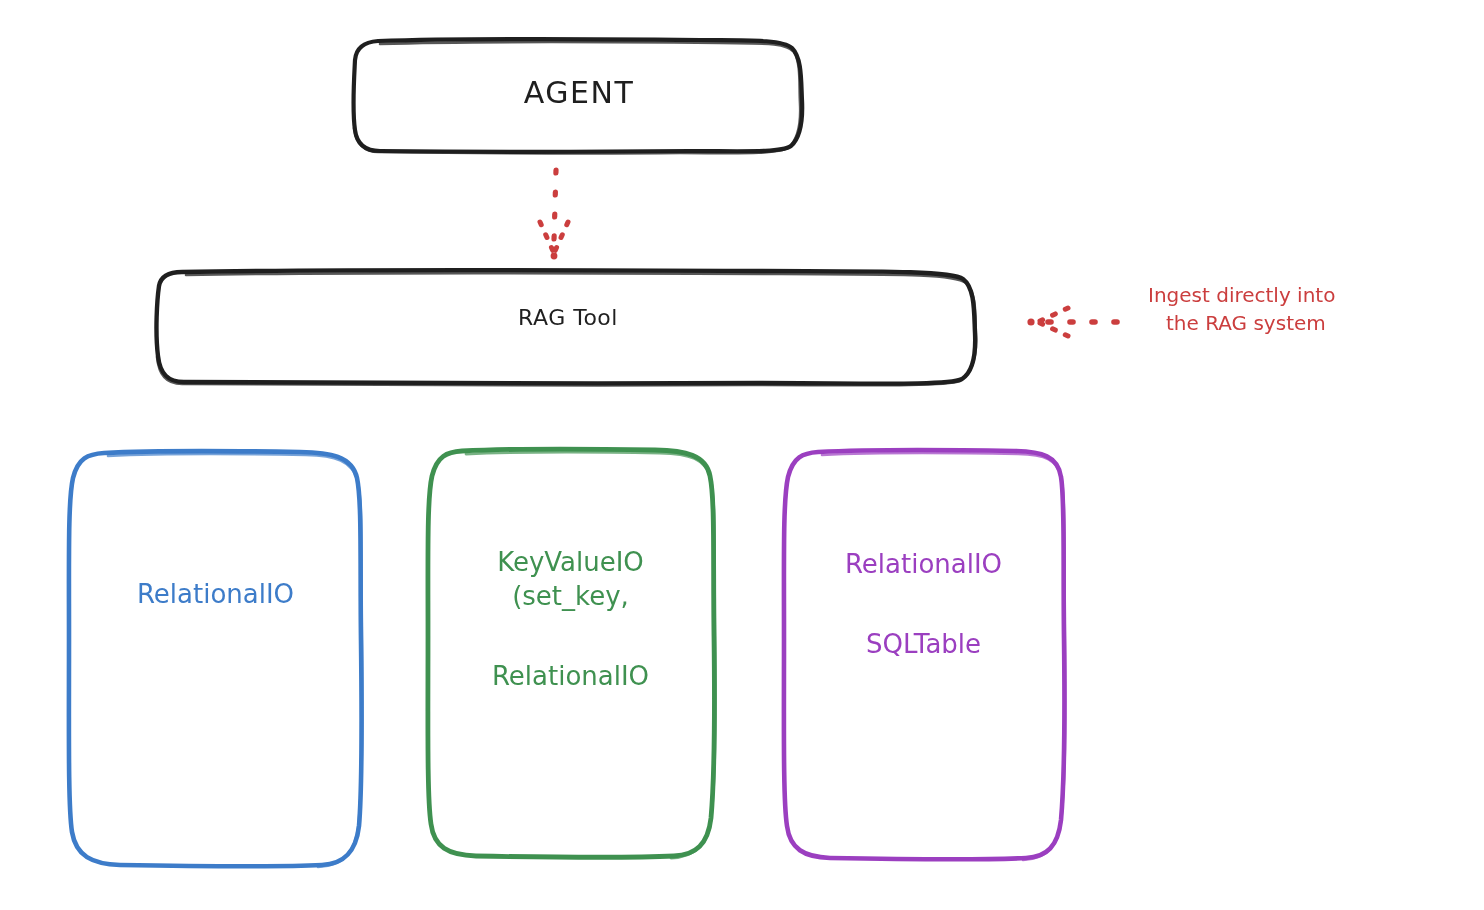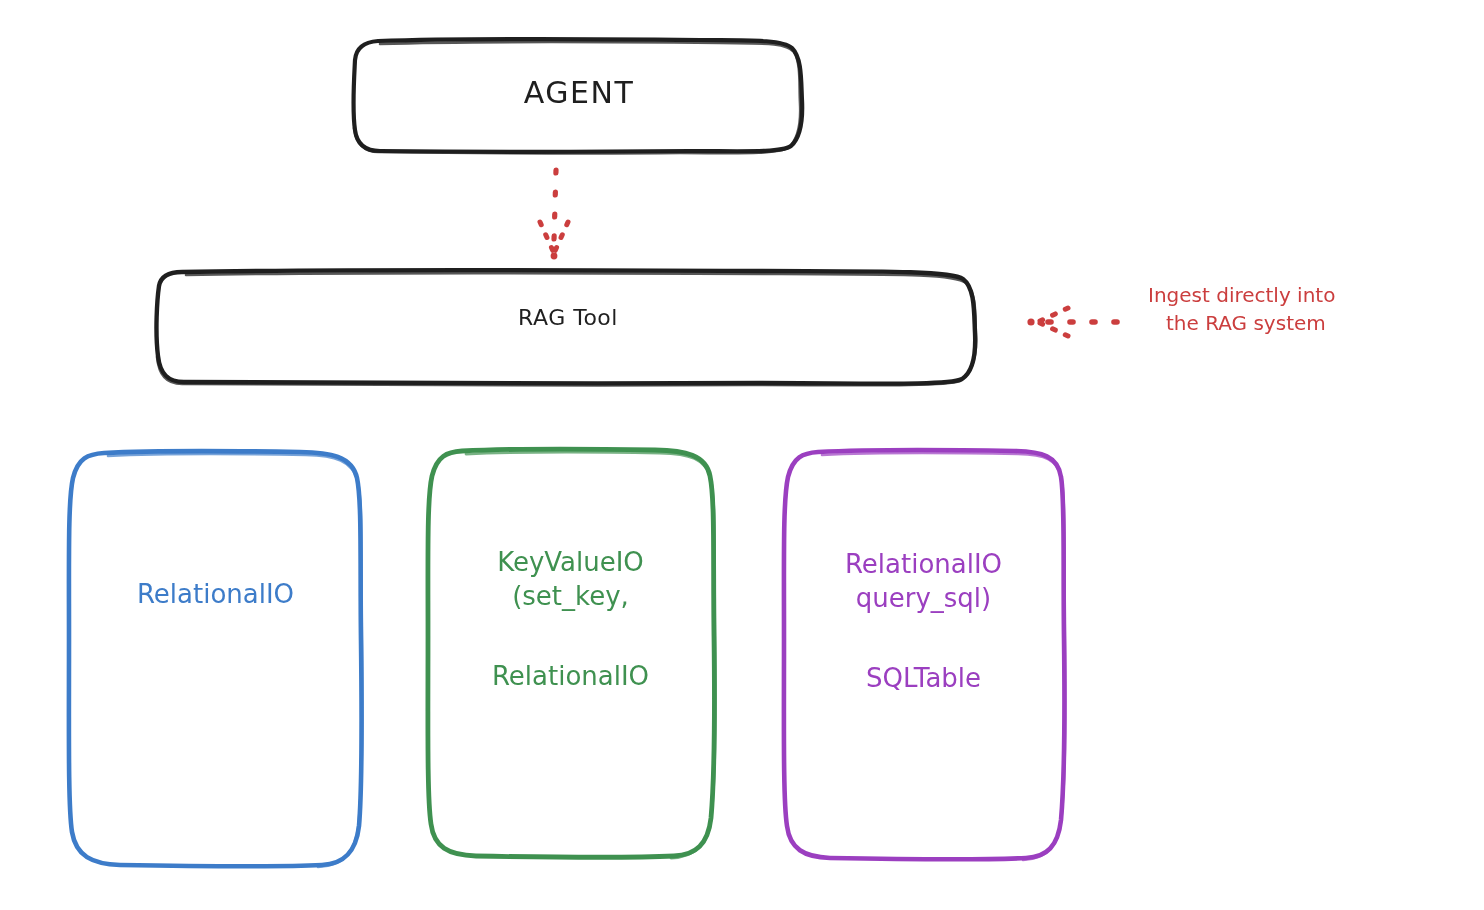--- a/index.html
+++ b/index.html
@@ -222,21 +222,20 @@
   <span class="api-block">
     <span class="api-line">KeyValueIO</span>
     <span class="api-line">(set_key,</span>
   </span>
   <span class="index-name">RelationalIO</span>
 </div>
 
 <div class="leaf-text" id="relational-text">
   <span class="api-block">
     <span class="api-line">RelationalIO</span>
-    <span class="api-line">query_sql)</span>
   </span>
   <span class="index-name">SQLTable</span>
 </div>
 
 <div class="annotation-text">
   <span class="ann-line">Ingest directly into</span>
   <span class="ann-line second">the RAG system</span>
 </div>
 
 </body></html>

